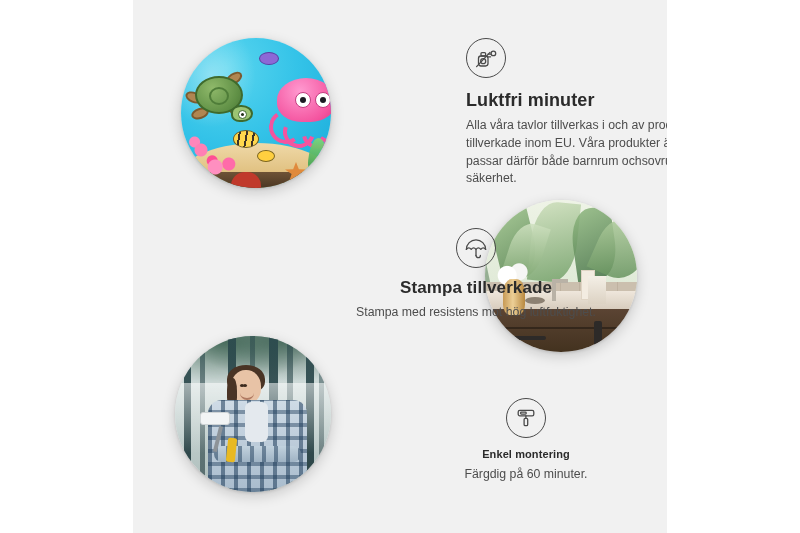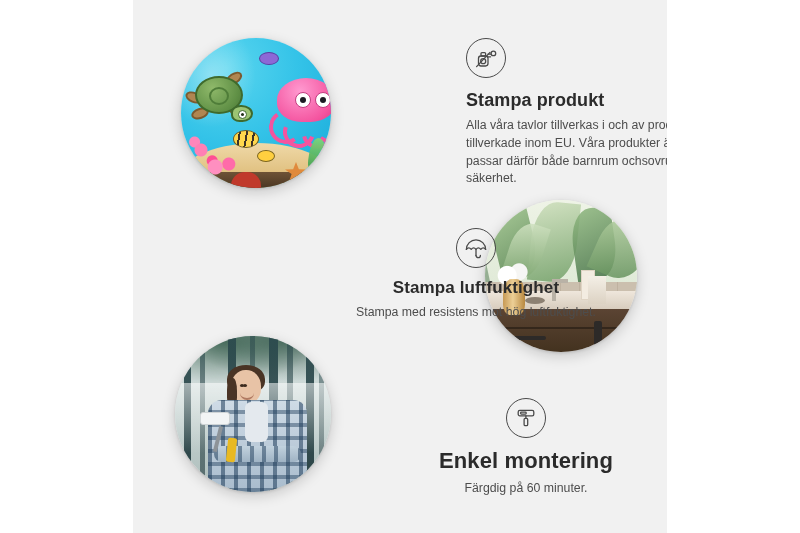--- a/index.html
+++ b/index.html
@@ -245,21 +245,21 @@
 
   
   #feat-water { left: 213px; top: 228px; width: 260px; text-align: center; }
   #feat-water .icon-circle { margin: 0 auto 10px auto; }
   #feat-water h3 { font-size: 17px; }
   #feat-water p { font-size: 12.3px; }
 
   
   #feat-mount { left: 265px; top: 398px; width: 256px; text-align: center; }
   #feat-mount .icon-circle { margin: 0 auto 10px auto; }
-  #feat-mount h3 { font-size: 22px; }
+  #feat-mount h3 { font-size: 11px; }
   #feat-mount p { font-size: 12.3px; }
 </style>
 </head>
 <body>
 
 <div class="stage">
   <div class="panel">
 
     <div class="disc" id="disc-ocean">
       <div class="scene">
@@ -318,21 +318,21 @@
             <rect x="5.5" y="11" width="9.5" height="10" rx="2.4"></rect>
             <rect x="8" y="7.6" width="4.6" height="3.4" rx="1"></rect>
             <path d="M15 9.2 h3.2"></path>
             <circle cx="20.4" cy="8.4" r="2.3"></circle>
             <path d="M15 11.8 h2.6"></path>
             <circle cx="10.2" cy="16.2" r="2.5"></circle>
             <path d="M3.6 21.6 L17 7.4"></path>
           </g>
         </svg>
       </div>
-      <h3>Stampa produkt</h3>
+      <h3>Luktfri minuter</h3>
       <p>Alla våra tavlor tillverkas i och av produkter som är tillverkade inom EU. Våra produkter är luktfria och passar därför både barnrum ochsovrum. 100% säkerhet.</p>
     </div>
 
     <div class="disc" id="disc-bath">
       <div class="scene">
         <div class="bath-wall">
           <div class="leaf l1"></div>
           <div class="leaf l2"></div>
           <div class="leaf l3"></div>
           <div class="leaf l4"></div>
@@ -358,21 +358,21 @@
       <div class="icon-circle">
         <svg width="26" height="26" viewBox="0 0 26 26" aria-hidden="true">
           <g fill="none" stroke="#4a4a4a" stroke-width="1.3" stroke-linecap="round" stroke-linejoin="round">
             <path d="M3.4 14.4 A9.6 9.6 0 0 1 22.6 14.4"></path>
             <path d="M3.4 14.4 q2.4 -3 4.8 0 q2.4 -3 4.8 0 q2.4 -3 4.8 0 q2.4 -3 4.8 0"></path>
             <path d="M13 14.4 V20.4"></path>
             <path d="M13 20.4 a2.2 2.2 0 0 0 4.4 0"></path>
           </g>
         </svg>
       </div>
-      <h3>Stampa luftfuktighet</h3>
+      <h3>Stampa tillverkade</h3>
       <p>Stampa med resistens mot hög luftfuktighet.</p>
     </div>
 
     <div class="disc" id="disc-forest">
       <div class="scene">
         <div class="forest-bg"></div>
         <div class="canopy"></div>
         <div class="trunk t1"></div>
         <div class="trunk t2"></div>
         <div class="trunk t3"></div>

